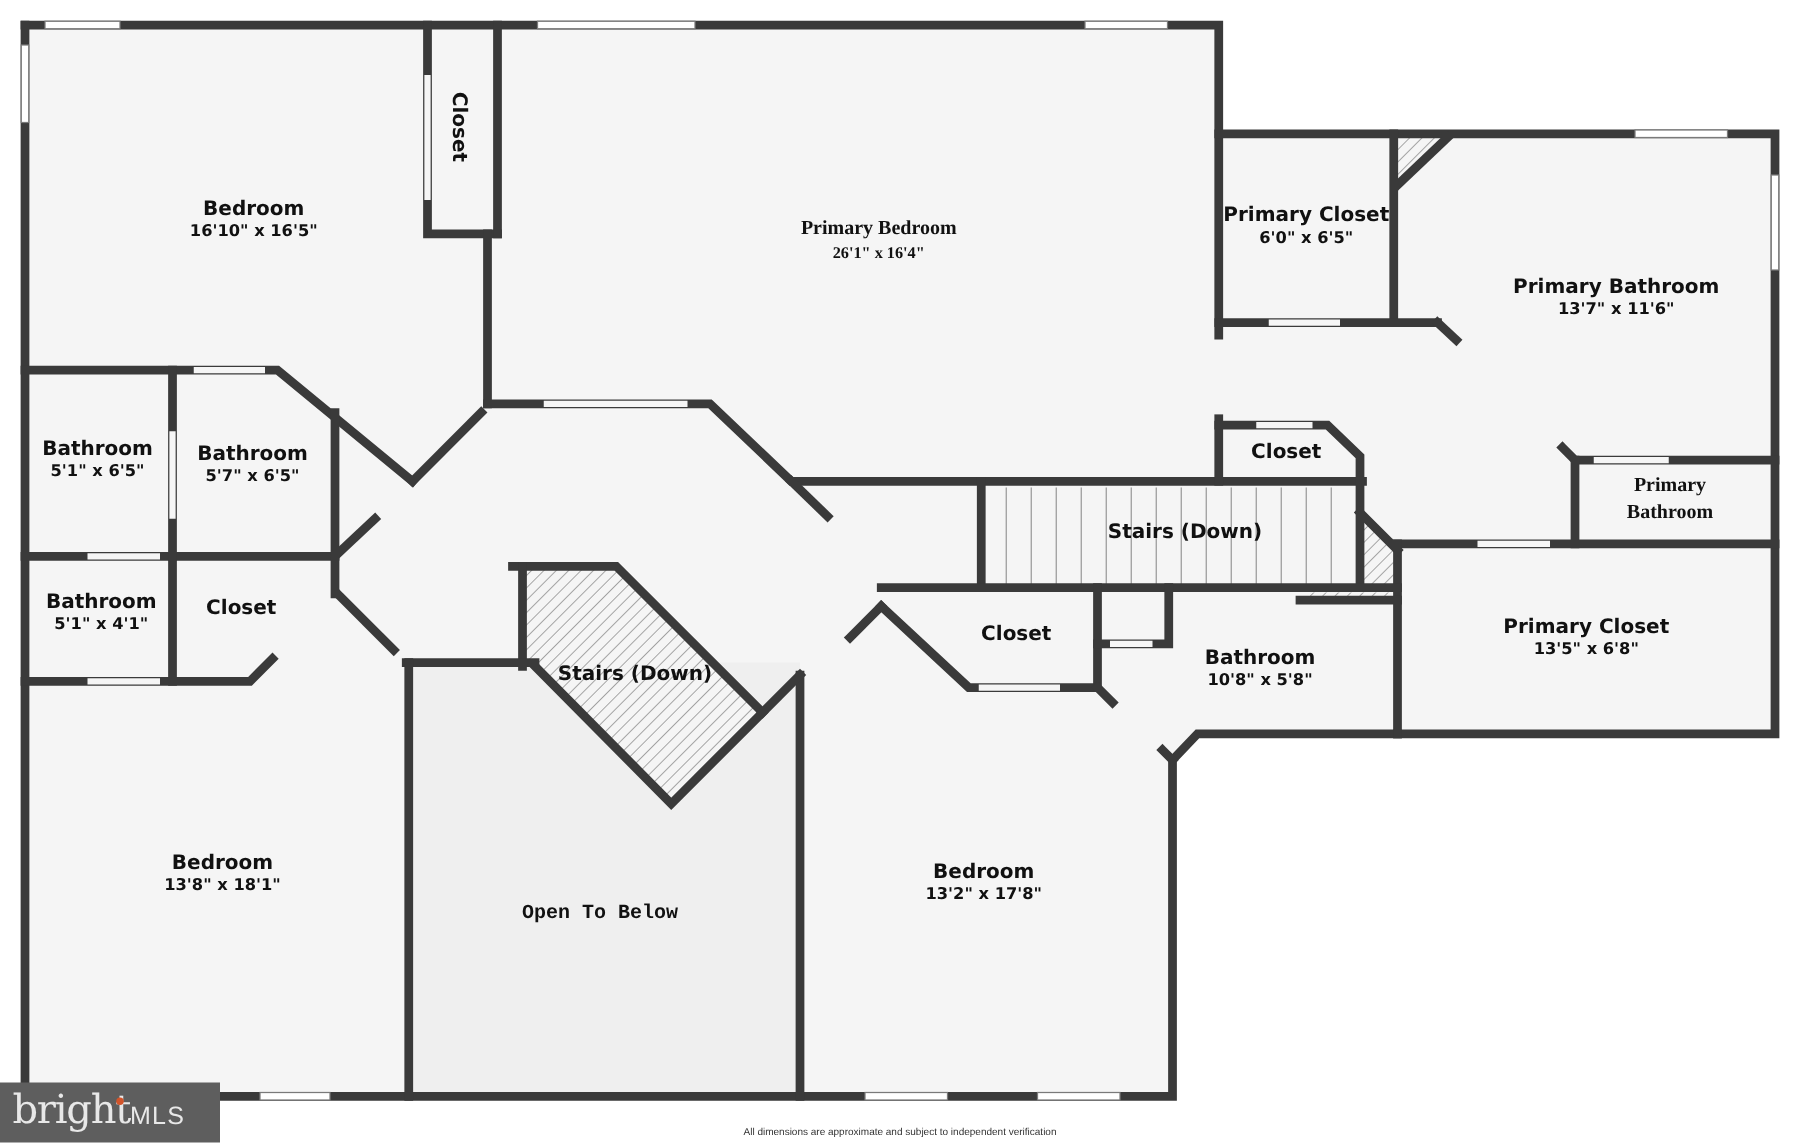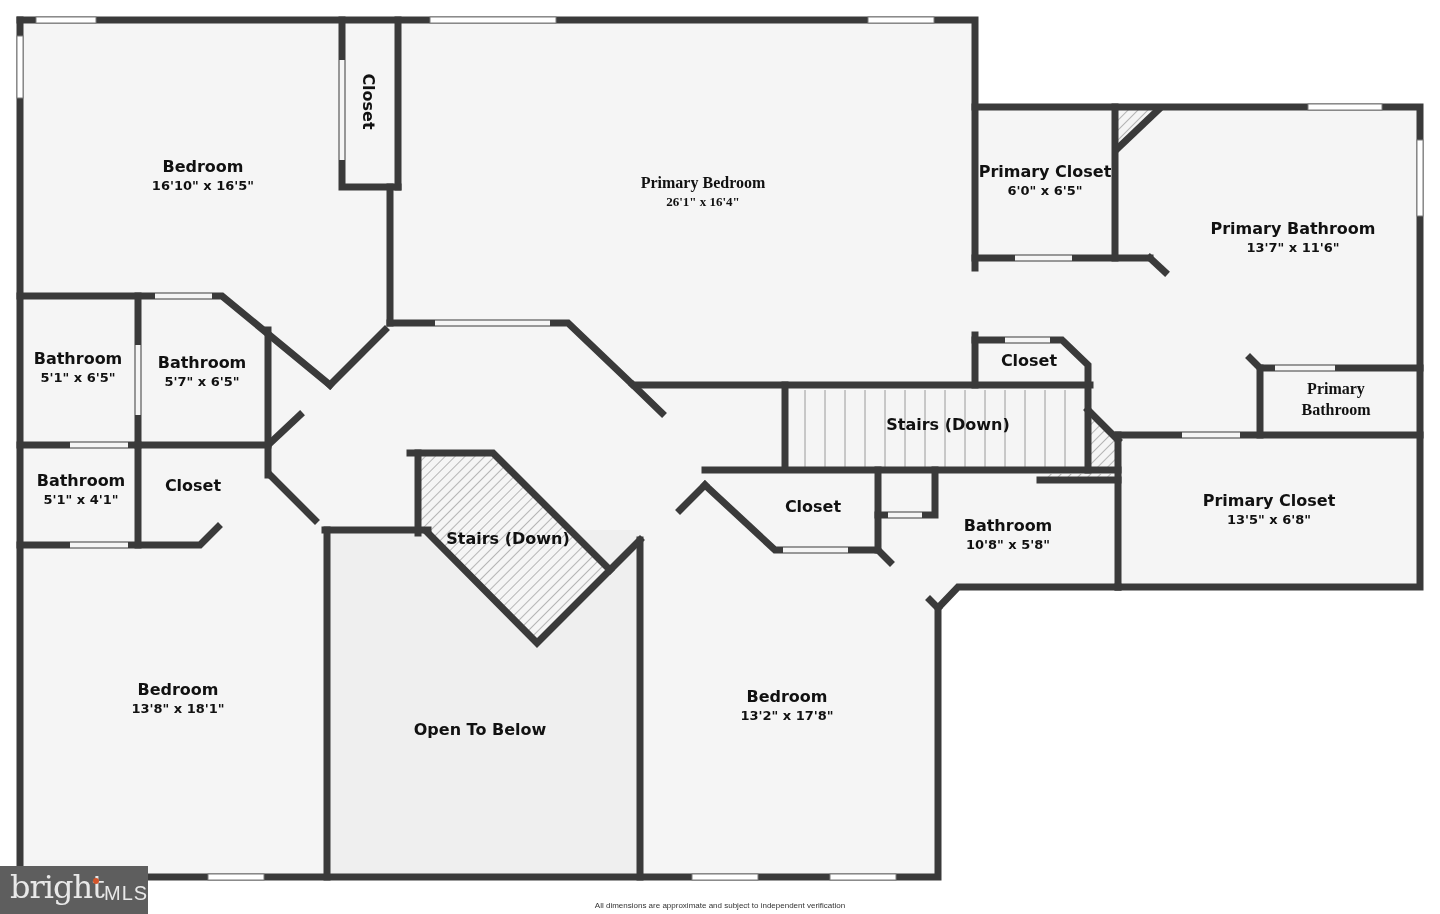--- a/index.html
+++ b/index.html
@@ -2,21 +2,21 @@
 <html><head>
 <meta charset="utf-8">
 <style>
   html, body { margin: 0; padding: 0; background: #ffffff; }
   body { width: 1440px; height: 914px; position: relative; overflow: hidden; font-family: "DejaVu Sans", sans-serif; }
   #plan { position: absolute; left: 0; top: 0; width: 1440px; height: 914px; }
   .lbl { position: absolute; text-align: center; color: #111; transform: translateX(-50%); white-space: nowrap; line-height: 1.15; }
   .lbl .name { font-weight: bold; font-size: 16px; display: block; }
   .lbl .dim { font-weight: bold; font-size: 13px; display: block; margin-top: 3px; }
   .rot { position: absolute; transform: rotate(90deg); transform-origin: center; font-weight: bold; font-size: 16px; color: #111; white-space: nowrap; }
-  .logo { position: absolute; left: 0; top: 866px; width: 148px; height: 48px; background: #5e5e5e; color: #e8e8e8; }
+  .logo { position: absolute; left: 0; top: 866px; width: 176px; height: 48px; background: #5e5e5e; color: #e8e8e8; }
   .logo .brand { position: absolute; left: 10px; top: 2px; font-family: "DejaVu Serif", serif; font-size: 32px; letter-spacing: -1px; }
   .logo .mls { position: absolute; left: 104px; top: 16px; font-family: Liberation Sans, sans-serif; font-size: 20px; letter-spacing: 1px; }
   .logo .dot { position: absolute; left: 93px; top: 12px; width: 6px; height: 6px; background: #d2542a; border-radius: 50%; }
   .disclaimer { position: absolute; left: 720px; top: 901px; transform: translateX(-50%); font-family: "Liberation Sans", sans-serif; font-size: 8px; color: #333; white-space: nowrap; }
 </style>
 </head>
 <body>
 
 <svg id="plan" viewBox="0 0 1440 914" xmlns="http://www.w3.org/2000/svg">
   <defs>
@@ -191,21 +191,21 @@
   <span class="dim">10'8" x 5'8"</span>
 </div>
 <div class="lbl" style="left:1269px;top:492px;">
   <span class="name">Primary Closet</span>
   <span class="dim">13'5" x 6'8"</span>
 </div>
 <div class="lbl" style="left:178px;top:681px;">
   <span class="name">Bedroom</span>
   <span class="dim">13'8" x 18'1"</span>
 </div>
-<div class="lbl" style="left:480px;top:721px;">
+<div class="lbl" style="left:480px;top:721px;font-family:Liberation Mono, monospace;">
   <span class="name">Open To Below</span>
 </div>
 <div class="lbl" style="left:787px;top:688px;">
   <span class="name">Bedroom</span>
   <span class="dim">13'2" x 17'8"</span>
 </div>
 
 <div class="logo">
   <span class="brand">bright</span>
   <span class="dot"></span>

